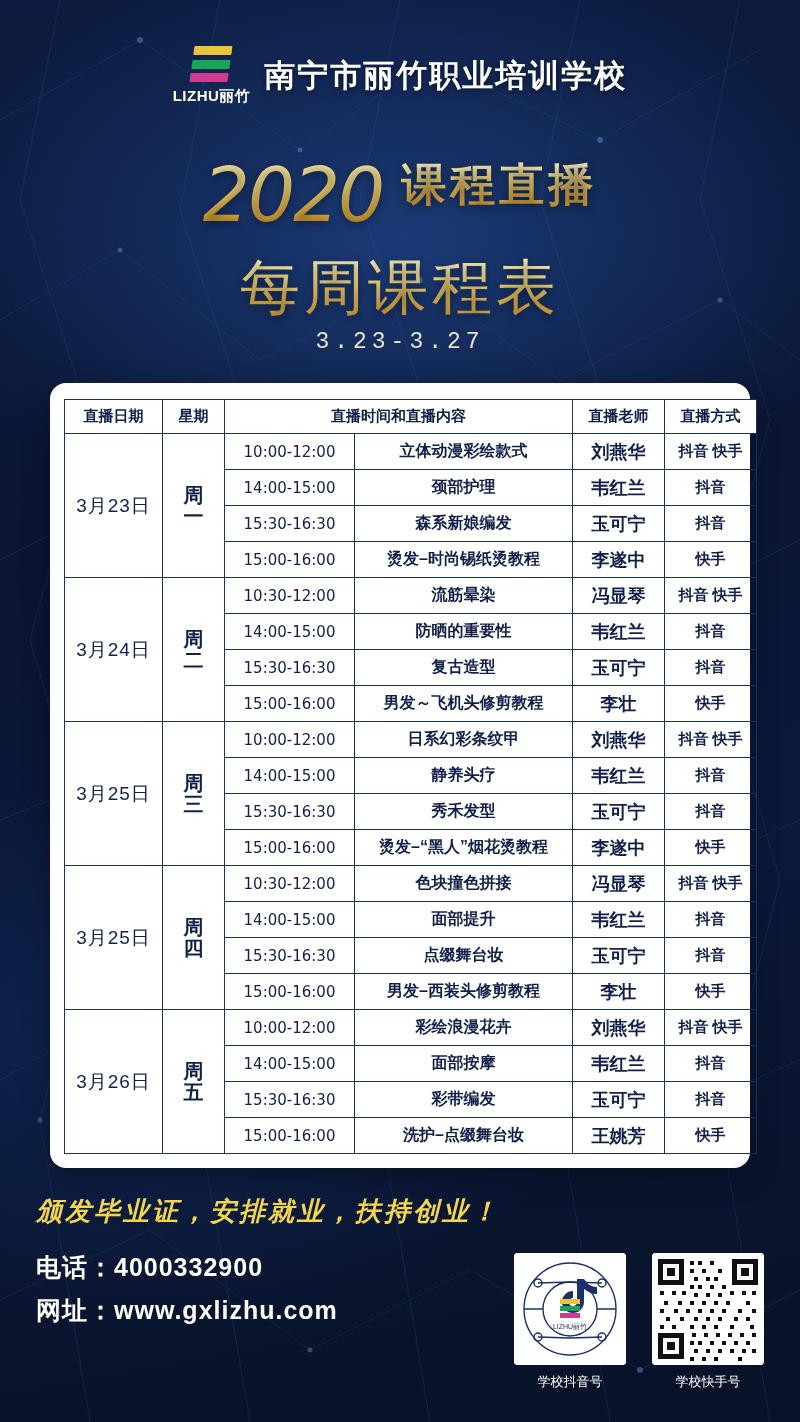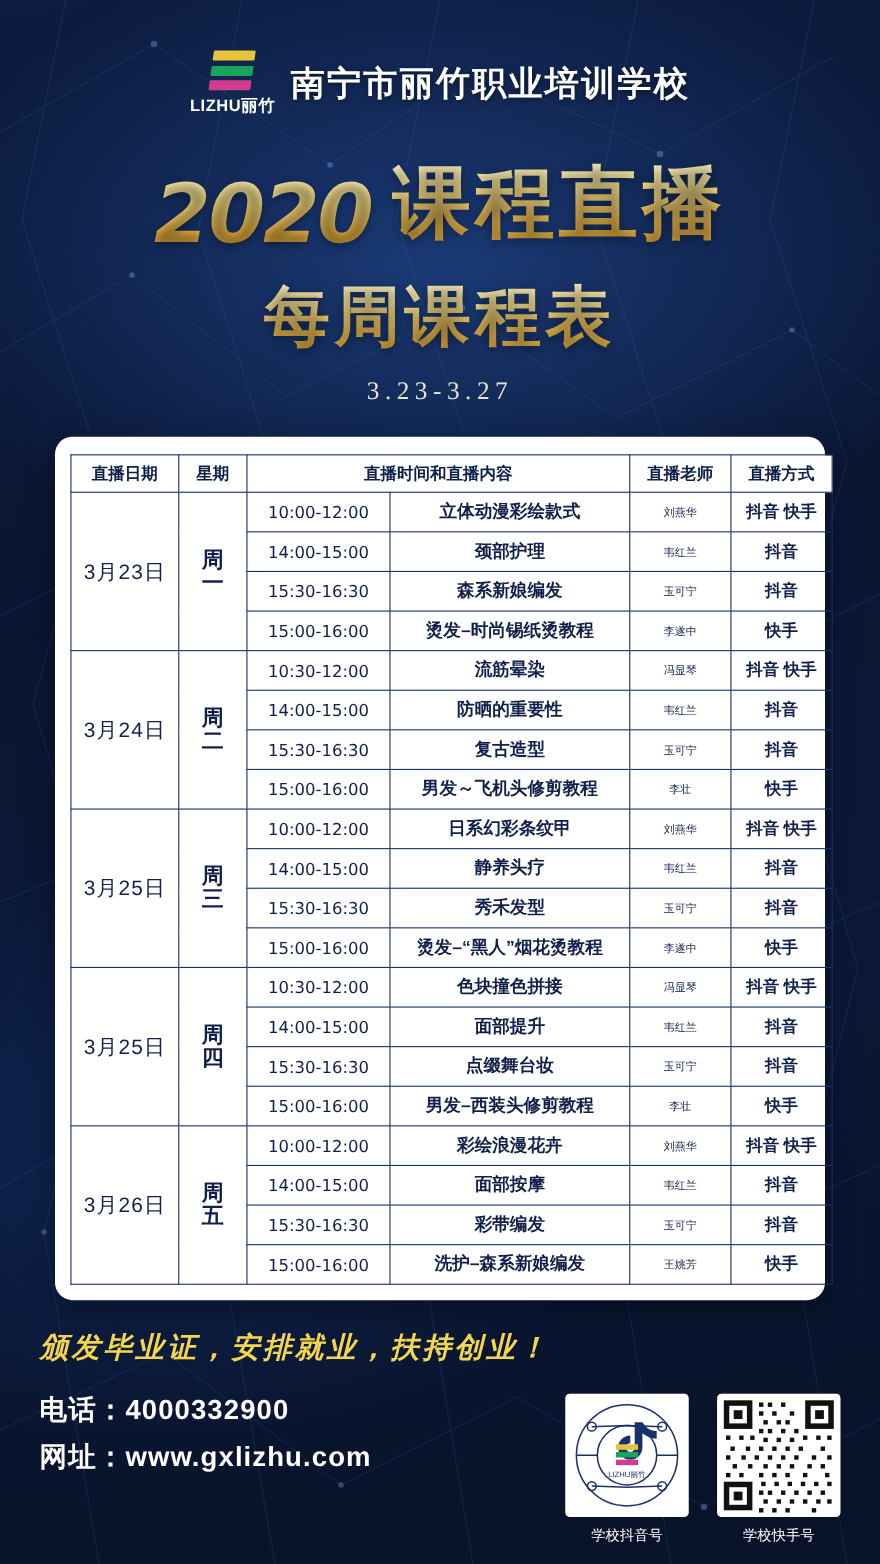--- a/index.html
+++ b/index.html
@@ -51,44 +51,43 @@
     font-weight: bold;
     letter-spacing: 2px;
     text-shadow: 0 2px 6px rgba(0,0,0,.5);
   }
   .title-row {
     margin-top: 26px;
     display: flex; align-items: center; justify-content: center; gap: 18px;
   }
   .year {
     font-family: "DejaVu Sans", sans-serif;
-    font-size: 74px; font-weight: bold; font-style: italic;
+    font-size: 74px; font-weight: normal; font-style: italic;
     background: linear-gradient(180deg,#fdf4c4 0%,#f5d97a 40%,#e0ad3d 70%,#c78c22 100%);
     -webkit-background-clip: text; background-clip: text; color: transparent;
     letter-spacing: -2px;
     text-shadow: 0 3px 8px rgba(0,0,0,.35);
     margin-top: 20px;
   }
   .title-main {
-    font-size: 72px; font-weight: bold; letter-spacing: 4px;
+    font-size: 45px; font-weight: bold; letter-spacing: 4px;
     background: linear-gradient(180deg,#fff9d8 0%,#f6dd86 38%,#e3b248 68%,#c9922a 100%);
     -webkit-background-clip: text; background-clip: text; color: transparent;
     text-shadow: 0 3px 10px rgba(0,0,0,.4);
   }
   .subtitle {
     margin-top: 10px;
-    font-size: 60px; font-weight: bold; letter-spacing: 4px;
+    font-size: 60px; font-weight: normal; letter-spacing: 4px;
     background: linear-gradient(180deg,#fff9d8 0%,#f6dd86 38%,#e3b248 68%,#c9922a 100%);
     -webkit-background-clip: text; background-clip: text; color: transparent;
     text-shadow: 0 3px 10px rgba(0,0,0,.4);
   }
   .daterange {
-    margin-top: 14px;
     color: #e9e3cf; font-size: 23px; letter-spacing: 5px;
-    font-family: Liberation Serif, serif;
+    font-family: Liberation Mono, monospace;
   }
   
   .card {
     position: relative;
     margin: 28px auto 0;
     width: 700px;
     background: #ffffff;
     border-radius: 16px;
     padding: 16px 14px 14px;
     box-shadow: 0 8px 28px rgba(0,0,0,.35);
@@ -121,21 +120,21 @@
     font-size: 19px; font-weight: normal; letter-spacing: 1px;
   }
   td.week {
     font-size: 20px; font-weight: bold; line-height: 1.05;
   }
   td.time {
     font-size: 15px; height: 36px;
     font-family: "DejaVu Sans", sans-serif;
   }
   td.content { font-size: 16px; font-weight: bold; }
-  td.teacher { font-size: 10px; font-weight: normal; }
+  td.teacher { font-size: 18px; font-weight: bold; }
   td.way { font-size: 15px; font-weight: bold; }
 
   
   .footer { position: relative; margin-top: 26px; padding: 0 36px; }
   .slogan { color: #f3d54e; font-weight: bold; }
   .slogan .l1 { font-size: 26px; letter-spacing: 3px; font-style: italic; }
   .slogan .l2 { font-size: 26px; letter-spacing: 3px; font-style: italic; margin-top: 10px; }
   .contact-wrap { display: flex; align-items: flex-start; margin-top: 22px; }
   .contact { color: #ffffff; flex: 1; }
   .contact div { font-size: 25px; font-weight: bold; margin-bottom: 10px; letter-spacing: 1px; }
@@ -348,21 +347,21 @@
           <td class="way">抖音</td>
         </tr>
         <tr>
           <td class="time">15:30-16:30</td>
           <td class="content">彩带编发</td>
           <td class="teacher">玉可宁</td>
           <td class="way">抖音</td>
         </tr>
         <tr>
           <td class="time">15:00-16:00</td>
-          <td class="content">洗护–森系新娘编发</td>
+          <td class="content">洗护–点缀舞台妆</td>
           <td class="teacher">王姚芳</td>
           <td class="way">快手</td>
         </tr>
       </tbody>
   </table>
 </div>
 
 <div class="footer">
   <div class="slogan">
     <div class="l2">颁发毕业证，安排就业，扶持创业！</div>

